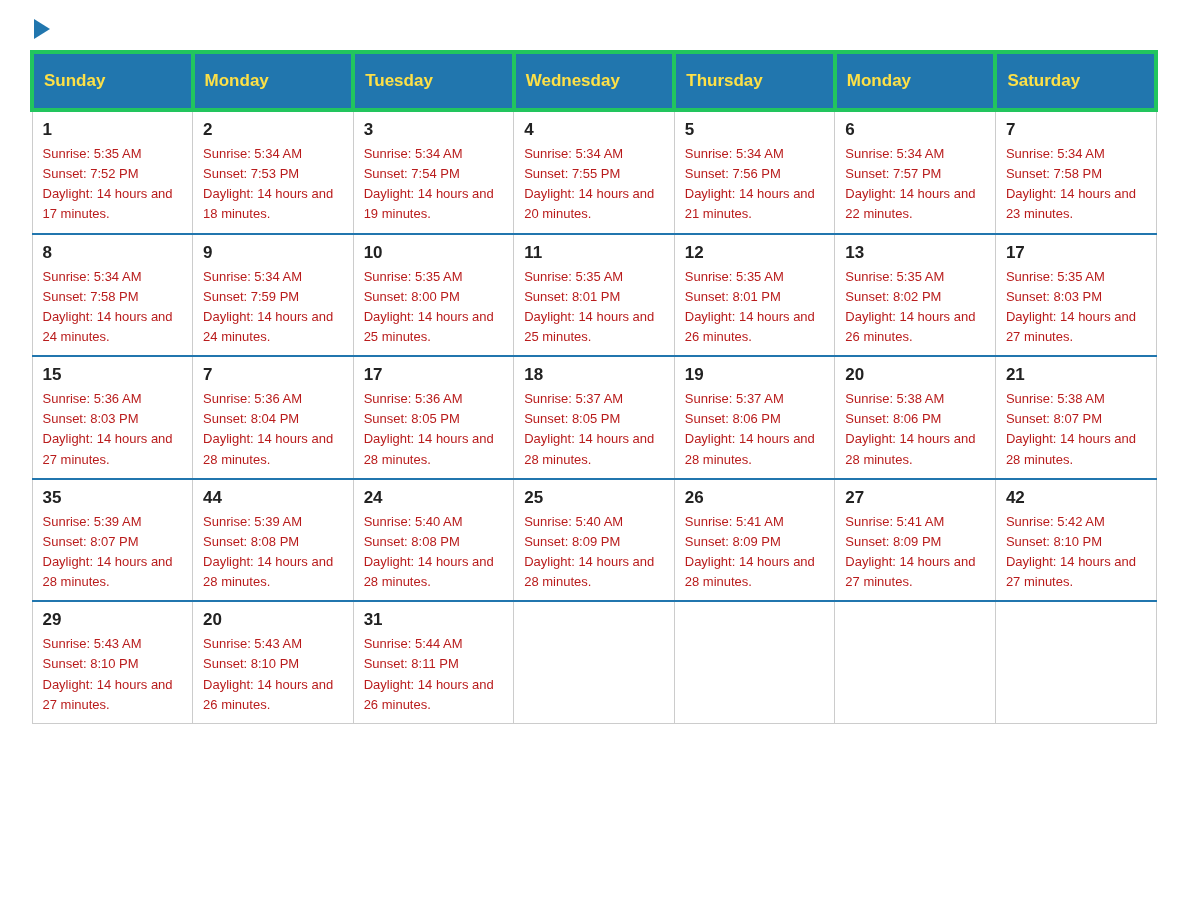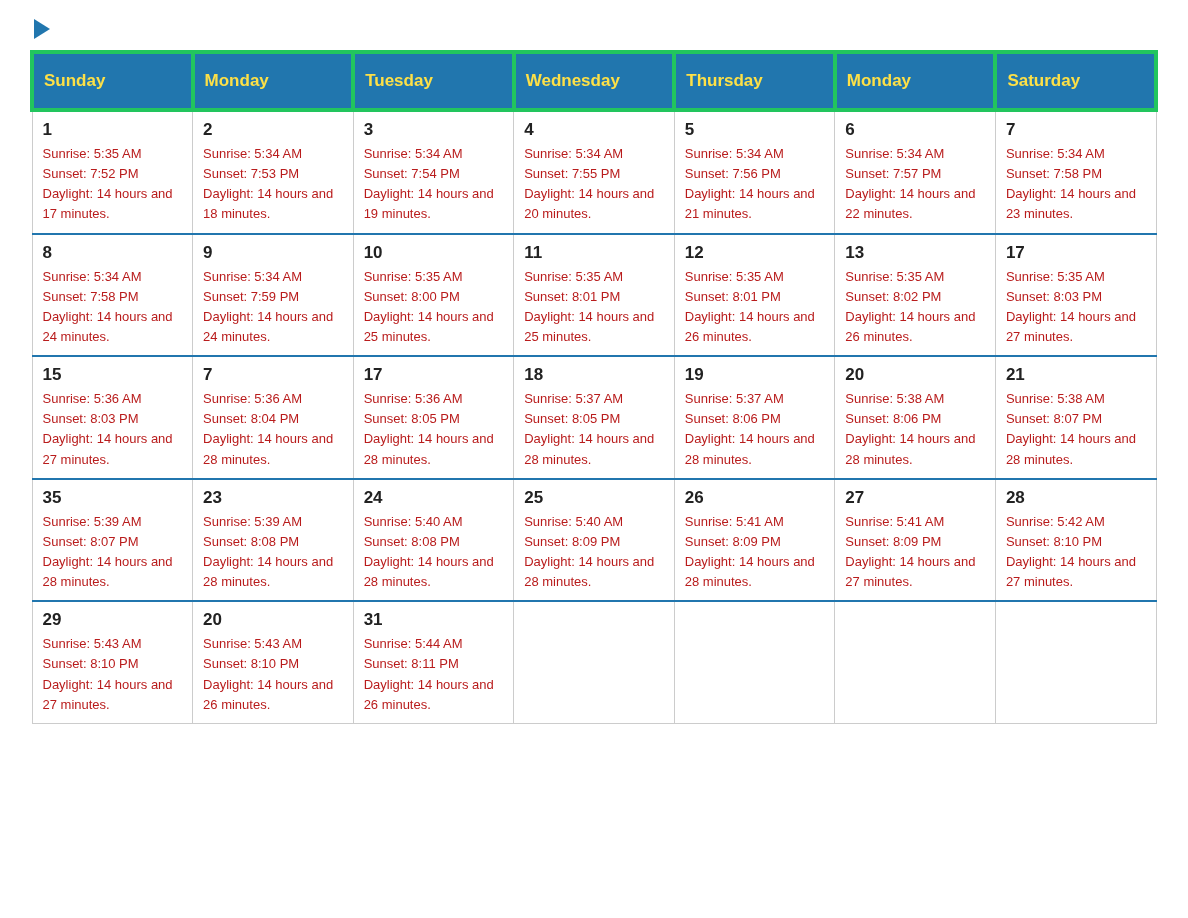--- a/index.html
+++ b/index.html
@@ -227,41 +227,41 @@
           <span class="day-num">21</span>
 <div class="day-info">Sunrise: 5:38 AM<br>Sunset: 8:07 PM<br>Daylight: 14 hours and 28 minutes.</div>
         </td>
       </tr>
       <tr>
         <td>
           <span class="day-num">35</span>
 <div class="day-info">Sunrise: 5:39 AM<br>Sunset: 8:07 PM<br>Daylight: 14 hours and 28 minutes.</div>
         </td>
         <td>
-          <span class="day-num">23</span>
+          <span class="day-num">44</span>
 <div class="day-info">Sunrise: 5:39 AM<br>Sunset: 8:08 PM<br>Daylight: 14 hours and 28 minutes.</div>
         </td>
         <td>
           <span class="day-num">24</span>
 <div class="day-info">Sunrise: 5:40 AM<br>Sunset: 8:08 PM<br>Daylight: 14 hours and 28 minutes.</div>
         </td>
         <td>
           <span class="day-num">25</span>
 <div class="day-info">Sunrise: 5:40 AM<br>Sunset: 8:09 PM<br>Daylight: 14 hours and 28 minutes.</div>
         </td>
         <td>
           <span class="day-num">26</span>
 <div class="day-info">Sunrise: 5:41 AM<br>Sunset: 8:09 PM<br>Daylight: 14 hours and 28 minutes.</div>
         </td>
         <td>
           <span class="day-num">27</span>
 <div class="day-info">Sunrise: 5:41 AM<br>Sunset: 8:09 PM<br>Daylight: 14 hours and 27 minutes.</div>
         </td>
         <td>
-          <span class="day-num">28</span>
+          <span class="day-num">42</span>
 <div class="day-info">Sunrise: 5:42 AM<br>Sunset: 8:10 PM<br>Daylight: 14 hours and 27 minutes.</div>
         </td>
       </tr>
       <tr>
         <td>
           <span class="day-num">29</span>
 <div class="day-info">Sunrise: 5:43 AM<br>Sunset: 8:10 PM<br>Daylight: 14 hours and 27 minutes.</div>
         </td>
         <td>
           <span class="day-num">20</span>

